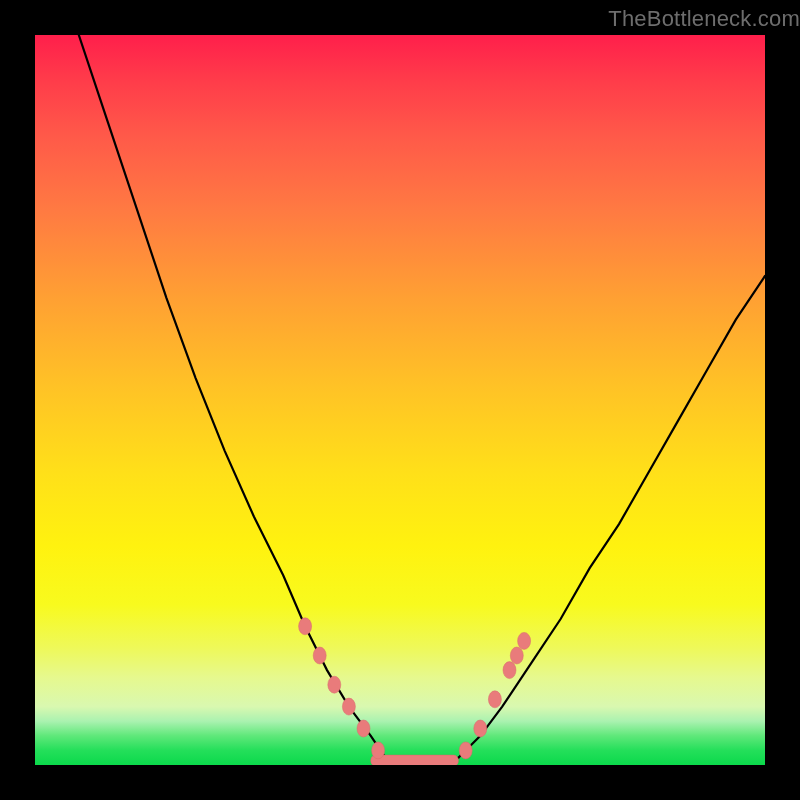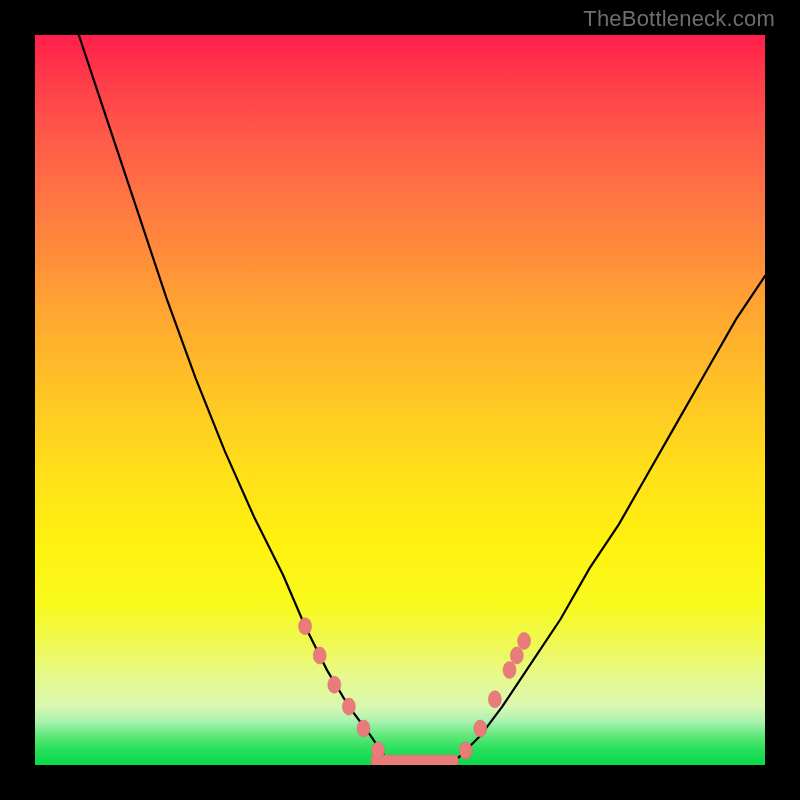--- a/index.html
+++ b/index.html
@@ -48,21 +48,21 @@
   
   .overlay {
     position: absolute;
     top: 0; left: 0;
     width: 730px;
     height: 730px;
   }
   .watermark {
     position: absolute;
     top: 6px;
-    right: 25px;
+    right: 0;
     color: #6d6d6d;
     font-size: 22px;
     font-weight: 500;
     letter-spacing: 0.2px;
     user-select: none;
   }
   .curve {
     fill: none;
     stroke: #000;
     stroke-width: 2.2;

